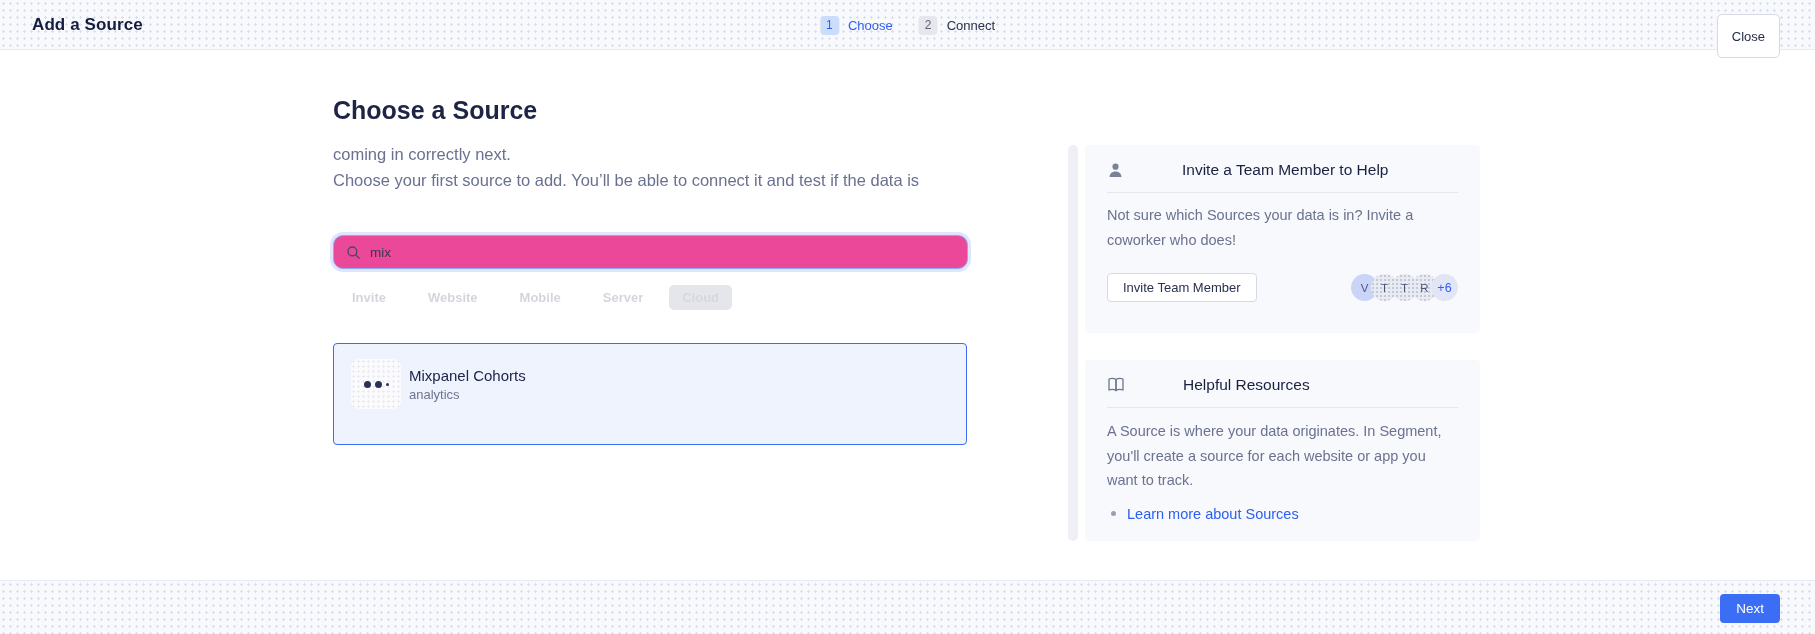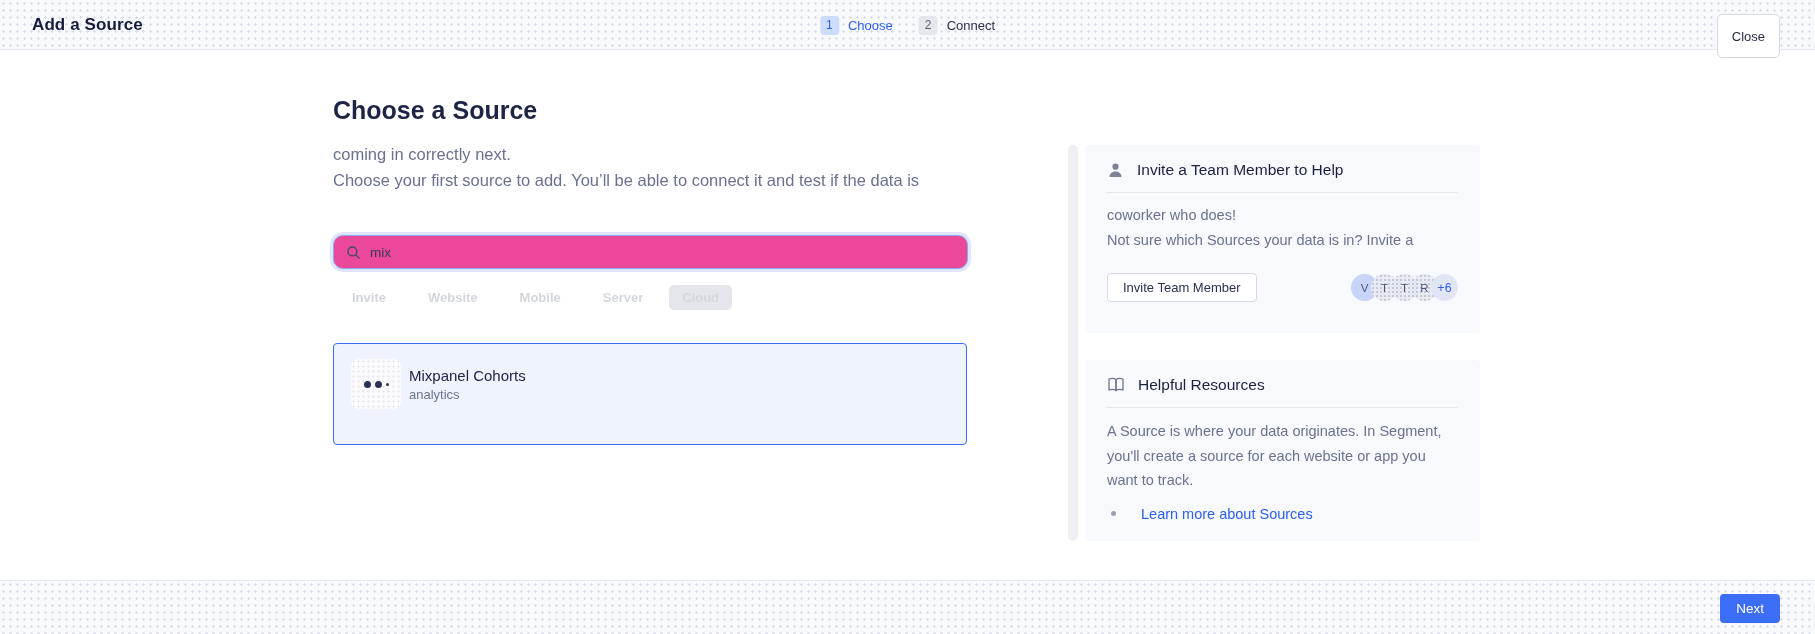--- a/index.html
+++ b/index.html
@@ -59,39 +59,39 @@
   .mp-dot.d3 { width:3px; height:3px; }
   .source-name { position:absolute; left:75px; top:23px; font-size:15px; color:#20264a; }
   .source-cat  { position:absolute; left:75px; top:43px; font-size:13px; color:#6d7490; }
 
   
   .scroll-gutter { position:absolute; left:1068px; top:145px; width:10px; height:396px; background:#eef0f6; border-radius:5px; }
   .panel { position:absolute; left:1085px; width:395px; background:#f8f9fd; border-radius:4px; }
   .panel.invite { top:145px; height:188px; }
   .panel.resources { top:360px; height:181px; }
   .panel-header { display:flex; align-items:center; gap:13px; padding:16px 22px 13px; }
-  .panel-title { font-size:15.5px; color:#1a2040; }
+  .panel-title { font-size:15.5px; color:#1a2040;margin-left:45px; }
   .panel-divider { height:1px; background:#e4e7ef; margin:0 22px; }
   .panel-body { padding:10px 22px 0; font-size:14.5px; line-height:25px; color:#6b7290; }
   .panel.resources .panel-body { line-height:24.5px; padding-top:11px; }
 
   .invite-row { display:flex; align-items:center; justify-content:space-between; padding:20px 22px 0; }
   .invite-btn { height:29px; padding:0 15px; background:#ffffff; border:1px solid #d6dae5; border-radius:4px;
                 font-size:13px; color:#2a3050; cursor:pointer; font-family:inherit; }
   .avatar-stack { display:flex; align-items:center; }
   .avatar { width:27px; height:27px; border-radius:50%; display:flex; align-items:center; justify-content:center;
             font-size:11.5px; color:#4b5475; margin-left:-7px; }
   .avatar:first-child { margin-left:0; }
   .avatar.blue { background:#c8d5f8; }
   .avatar.tex { background-color:#e9ebf2;
                 background-image:radial-gradient(rgba(100,110,150,0.28) 1px, rgba(0,0,0,0) 1.05px);
                 background-size:4px 4px; }
   .avatar.more { background:#e2e5f6; color:#2e5ff0; font-size:12.5px; cursor:pointer; }
 
-  .link-row { display:flex; align-items:center; gap:25px; padding:13px 22px 0 26px; }
+  .link-row { display:flex; align-items:center; gap:11px; padding:13px 22px 0 26px; }
   .bullet { width:5px; height:5px; border-radius:50%; background:#9aa0b4; flex:none; }
   .resource-link { font-size:14.5px; color:#2c5ff0; text-decoration:none; cursor:pointer; }
 </style>
 </head>
 <body>
 
 <div class="canvas">
 
   <div class="topbar bar-pattern">
     <div class="app-title">Add a Source</div>
@@ -152,22 +152,22 @@
       <span style="display:flex;">
         <svg width="17" height="17" viewBox="0 0 16 16" fill="#7b8298">
           <circle cx="8" cy="4.4" r="2.9"></circle>
           <path d="M2.4 14.2c0-3.2 2.5-5.2 5.6-5.2s5.6 2 5.6 5.2z"></path>
         </svg>
       </span>
       <span class="panel-title">Invite a Team Member to Help</span>
     </div>
     <div class="panel-divider"></div>
     <div class="panel-body">
+      <div>Not sure which Sources your data is in? Invite a</div>
       <div>coworker who does!</div>
-      <div>Not sure which Sources your data is in? Invite a</div>
     </div>
     <div class="invite-row">
       <button class="invite-btn">Invite Team Member</button>
       <div class="avatar-stack">
         <span class="avatar blue" style="z-index:1">V</span>
         <span class="avatar tex" style="z-index:2">T</span>
         <span class="avatar tex" style="z-index:3">T</span>
         <span class="avatar tex" style="z-index:4">R</span>
         <span class="avatar more" style="z-index:5">+6</span>
       </div>

